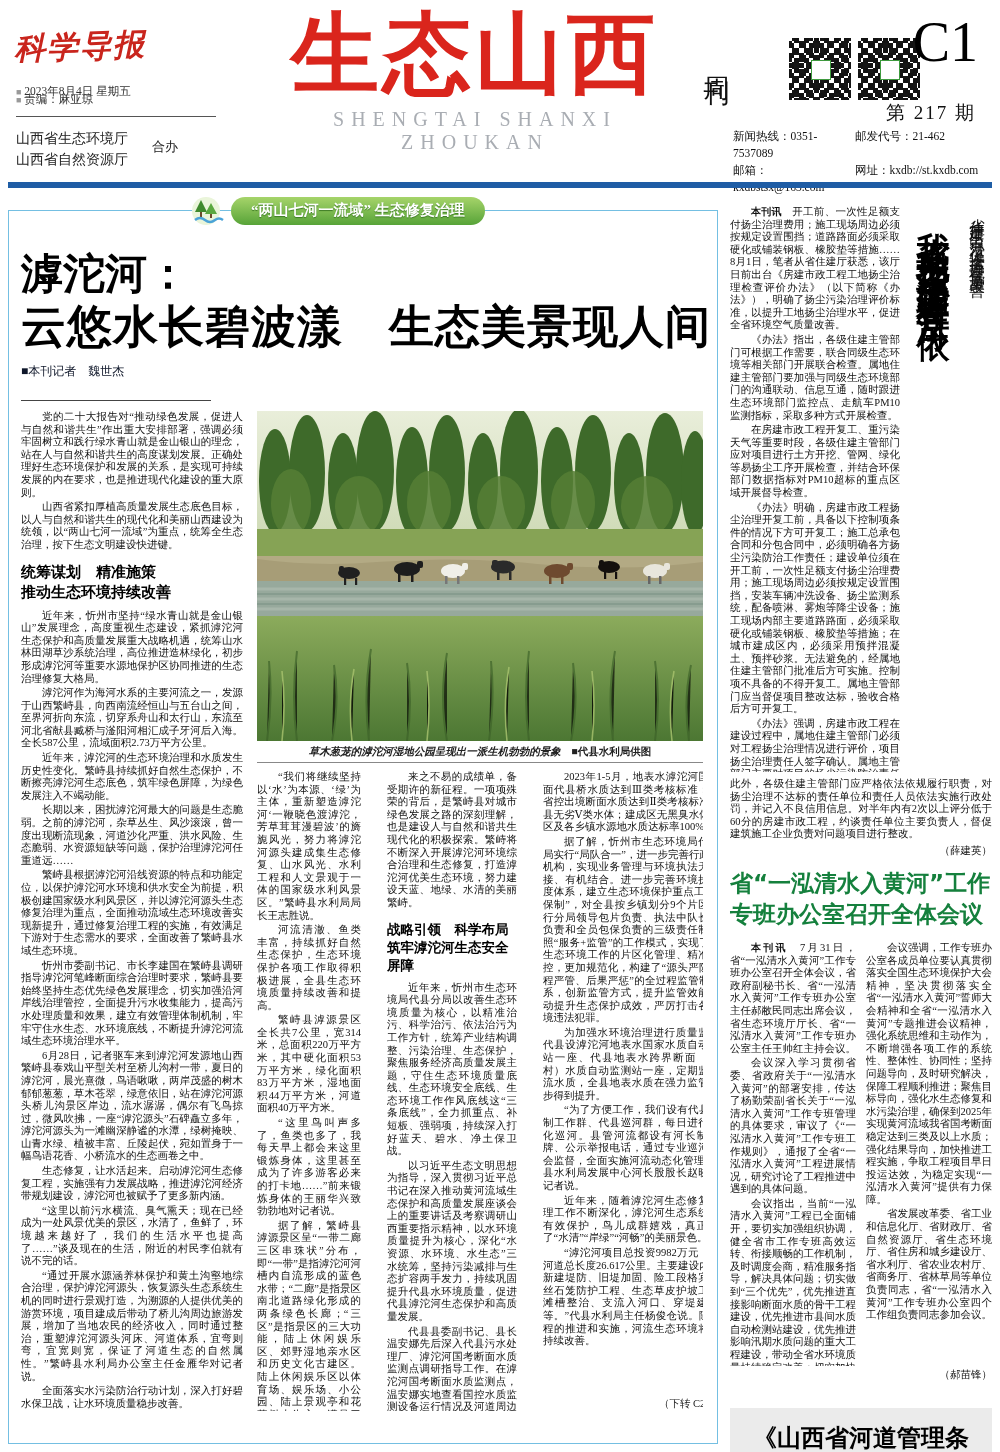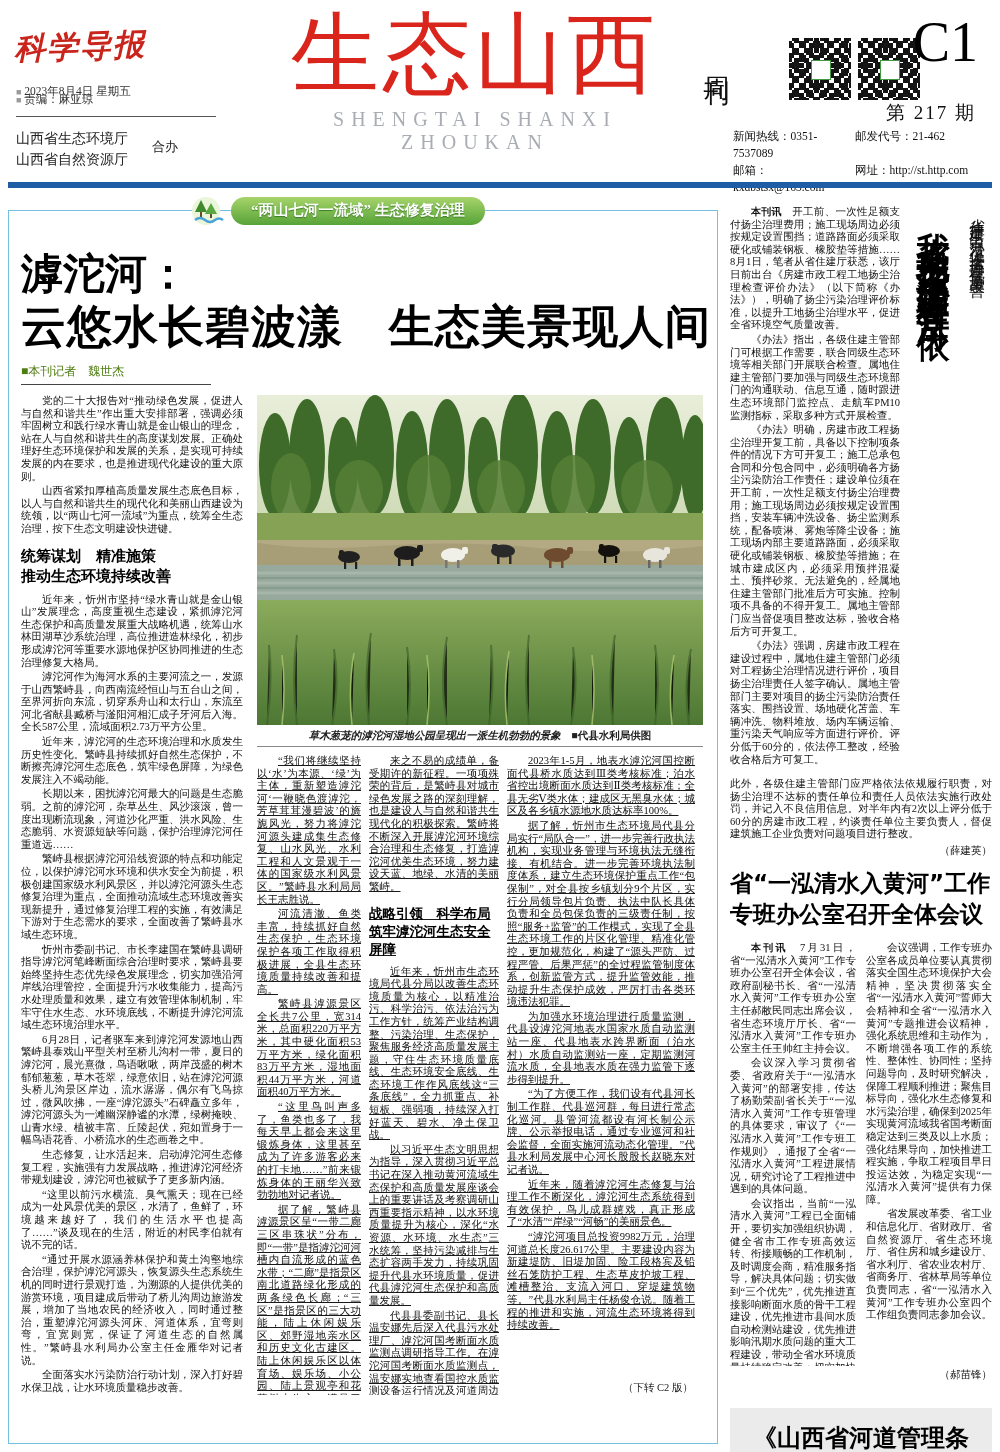--- a/index.html
+++ b/index.html
@@ -8,21 +8,21 @@
   
   .header{position:relative;height:188px;}
   .logo{position:absolute;left:14px;top:26px;font-family:"DejaVu Serif",serif;
         font-weight:bold;font-style:italic;font-size:31px;color:#c9251d;transform:rotate(-2deg);letter-spacing:2px;}
   .meta-line{position:absolute;left:16px;font-size:11.5px;color:#333;}
   .meta-line .sq{color:#999;font-size:9px;}
   .meta-rule{position:absolute;left:16px;top:116px;width:200px;border-top:1px solid #555;}
   .organizers{position:absolute;left:16px;top:128px;font-size:14px;line-height:21px;color:#222;}
   .co-run{position:absolute;left:152px;top:138px;font-size:13px;color:#222;}
   .mast-center{position:absolute;left:255px;top:6px;width:440px;text-align:center;}
-  .mast-title{font-family:"DejaVu Sans","Liberation Sans",sans-serif;font-weight:normal;
+  .mast-title{font-family:"DejaVu Sans","Liberation Sans",sans-serif;font-weight:bold;
               font-size:88px;line-height:96px;color:#da251c;letter-spacing:4px;white-space:nowrap;}
   .mast-pinyin{margin-top:6px;font-size:20px;letter-spacing:7px;color:#a9adb3;font-family:"Liberation Serif",serif;}
   .weekly{position:absolute;left:701px;top:56px;font-size:26px;line-height:30px;color:#111;
           font-family:"Liberation Serif",serif;writing-mode:vertical-rl;letter-spacing:4px;}
   .qr{position:absolute;top:38px;width:62px;height:62px;
       background:conic-gradient(#121212 25%,transparent 0 50%,#121212 0 75%,transparent 0) 0 0/10px 10px,
                  conic-gradient(#161616 25%,#fff 0 50%,#161616 0 75%,#fff 0) 3px 3px/14px 14px;}
   .qr::after{content:"";position:absolute;left:22px;top:22px;width:18px;height:18px;background:#fff;
              border:1px solid #3f9a3f;}
   .page-code{position:absolute;right:22px;top:14px;font-family:"Liberation Serif",serif;
@@ -36,31 +36,31 @@
               border:1px solid #74bfe2;box-sizing:border-box;padding:0 12px;}
   .badge{position:absolute;left:182px;top:-15px;height:30px;display:flex;align-items:center;gap:6px;}
   .badge-pill{background:linear-gradient(#a6d46a,#57a338);color:#fff;border-radius:15px;
               font-family:Liberation Serif, serif;font-weight:bold;font-size:15px;
               padding:4px 20px 5px;white-space:nowrap;text-shadow:0 1px 1px #3c7a24;}
   .headline-block{margin-top:38px;}
   .headline1{font-family:"DejaVu Sans","Liberation Sans",sans-serif;font-weight:bold;
              font-size:42px;line-height:50px;color:#000;}
   .headline2{font-family:"DejaVu Sans","Liberation Sans",sans-serif;font-weight:bold;
              font-size:45px;line-height:56px;color:#000;letter-spacing:1px;white-space:nowrap;}
-  .byline{margin:8px 0 6px;font-size:12px;color:#4d7c0f;border-bottom:1px solid #444;
-          display:inline-block;padding-bottom:4px;min-width:190px;}
+  .byline{margin:8px 0 6px;font-size:12px;color:#0f172a;border-bottom:1px solid #444;
+          display:inline-block;padding-bottom:20px;min-width:190px;}
   .content-row{display:flex;gap:14px;margin-top:4px;height:1022px;overflow:hidden;}
   .col{overflow:hidden;}
   .col1{width:222px;flex:none;height:1022px;}
   .photo-area{width:446px;flex:none;}
   .photo{width:446px;height:330px;display:block;}
   .caption{font-size:10.5px;font-weight:bold;color:#222;text-align:center;padding:4px 2px 3px;
            border-bottom:1px solid #888;margin-bottom:8px;font-style:italic;}
   .caption b{font-style:normal;}
-  .under-photo{display:flex;gap:8px;height:640px;overflow:hidden;text-decoration:underline;}
+  .under-photo{display:flex;gap:26px;height:640px;overflow:hidden;}
   .col2{width:104px;flex:none;height:640px;}
   .col3{width:130px;flex:none;height:640px;}
   .col4{width:188px;flex:none;height:640px;position:relative;}
   .para{margin:0 0 2px;font-size:10.5px;line-height:12.6px;text-align:justify;text-indent:2em;color:#111;}
   .para b{font-family:"DejaVu Sans",sans-serif;font-size:10px;}
   .subhead{font-family:"DejaVu Sans","Liberation Sans",sans-serif;font-weight:bold;color:#000;
            font-size:15px;line-height:20px;margin:10px 0 8px;white-space:pre-line;text-align:left;}
   .subhead.small{font-size:13.5px;line-height:18px;}
   .sig{margin:2px 0 0;font-size:10.5px;text-align:right;color:#111;}
   .continued{position:absolute;right:2px;bottom:0;background:#fff;font-size:10.5px;padding-left:6px;}
@@ -71,21 +71,21 @@
   .dust-text{width:170px;flex:none;height:566px;overflow:hidden;}
   .v-headline{writing-mode:vertical-rl;font-family:"DejaVu Sans","Liberation Sans",sans-serif;
               font-weight:bold;font-size:33px;line-height:56px;letter-spacing:6px;color:#000;
               height:566px;text-align:justify;}
   .v-kicker{writing-mode:vertical-rl;font-size:15.5px;letter-spacing:3px;color:#111;height:560px;
             font-family:"Liberation Serif",serif;}
   .dust-wide{margin-top:6px;height:64px;overflow:hidden;}
   .dust-wide .para{text-indent:0;}
   .mid-article{margin-top:14px;}
   .mid-headline{font-family:"DejaVu Sans","Liberation Sans",sans-serif;font-weight:bold;
-                font-size:23px;line-height:31px;color:#000000;white-space:pre-line;margin-bottom:12px;}
+                font-size:23px;line-height:31px;color:#15803d;white-space:pre-line;margin-bottom:12px;}
   .mid-cols{display:flex;gap:10px;height:424px;overflow:hidden;}
   .mid-col{width:126px;flex:none;overflow:hidden;}
   .notice-box{margin-top:26px;background:#ebebeb;padding:14px 16px 12px;text-align:center;}
   .notice-title{font-family:"DejaVu Sans",sans-serif;font-weight:bold;font-size:24px;color:#000;}
 </style>
 </head>
 <body>
 
 <div>
 
@@ -107,21 +107,21 @@
     <div class="weekly">周刊</div>
 
     <div class="qr" style="left:789px;"></div>
     <div class="qr" style="left:858px;"></div>
     <div class="page-code">C1</div>
     <div class="issue-no">第 217 期</div>
     <div class="contacts">
       <span>新闻热线：0351-7537089</span>
       <span>邮发代号：21-462</span>
       <span>邮箱：kxdbstsx@163.com</span>
-      <span>网址：http://st.http.com</span>
+      <span>网址：kxdb://st.kxdb.com</span>
     </div>
     <div class="blue-bar"></div>
   </div>
 
   <div class="main-frame">
     <div class="badge">
       <svg width="34" height="30" viewBox="0 0 34 30">
         <circle cx="15" cy="15" r="14" fill="#eaf5da"></circle>
         <polygon points="10,4 16,16 4,16" fill="#3f8a2d"></polygon>
         <polygon points="20,7 26,18 14,18" fill="#5aa83f"></polygon>
@@ -307,20 +307,21 @@
     </div>
   </div>
 
   <div class="right-panel">
 
     <div class="dust-article">
       <div class="dust-row">
         <div class="dust-text">
             <p class="para"><b>本刊讯　</b>开工前、一次性足额支付扬尘治理费用；施工现场周边必须按规定设置围挡；道路路面必须采取硬化或铺装钢板、橡胶垫等措施……8月1日，笔者从省住建厅获悉，该厅日前出台《房建市政工程工地扬尘治理检查评价办法》（以下简称《办法》），明确了扬尘污染治理评价标准，以提升工地扬尘治理水平，促进全省环境空气质量改善。</p>
             <p class="para">《办法》指出，各级住建主管部门可根据工作需要，联合同级生态环境等相关部门开展联合检查。属地住建主管部门要加强与同级生态环境部门的沟通联动、信息互通，随时跟进生态环境部门监控点、走航车PM10监测指标，采取多种方式开展检查。</p>
+            <p class="para">在房建市政工程开复工、重污染天气等重要时段，各级住建主管部门应对项目进行土方开挖、管网、绿化等易扬尘工序开展检查，并结合环保部门数据指标对PM10超标的重点区域开展督导检查。</p>
             <p class="para">《办法》明确，房建市政工程扬尘治理开复工前，具备以下控制项条件的情况下方可开复工；施工总承包合同和分包合同中，必须明确各方扬尘污染防治工作责任；建设单位须在开工前，一次性足额支付扬尘治理费用；施工现场周边必须按规定设置围挡，安装车辆冲洗设备、扬尘监测系统，配备喷淋、雾炮等降尘设备；施工现场内部主要道路路面，必须采取硬化或铺装钢板、橡胶垫等措施；在城市建成区内，必须采用预拌混凝土、预拌砂浆。无法避免的，经属地住建主管部门批准后方可实施。控制项不具备的不得开复工。属地主管部门应当督促项目整改达标，验收合格后方可开复工。</p>
             <p class="para">《办法》强调，房建市政工程在建设过程中，属地住建主管部门必须对工程扬尘治理情况进行评价，项目扬尘治理责任人签字确认。属地主管部门主要对项目的扬尘污染防治责任落实、围挡设置、场地硬化苫盖、车辆冲洗、物料堆放、场内车辆运输、重污染天气响应等方面进行评价。评分低于60分的，依法停工整改，经验收合格后方可复工。</p>
           </div>
         <div class="v-headline">我省工地扬尘污染治理将有『法』可依</div>
         <div class="v-kicker">省住建厅出台《办法》促进全省环境空气质量改善</div>
       </div>
       <div class="dust-wide">
           <p class="para">此外，各级住建主管部门应严格依法依规履行职责，对扬尘治理不达标的责任单位和责任人员依法实施行政处罚，并记入不良信用信息。对半年内有2次以上评分低于60分的房建市政工程，约谈责任单位主要负责人，督促建筑施工企业负责对问题项目进行整改。</p>
         </div>
       <p class="sig">（薛建英）</p>

